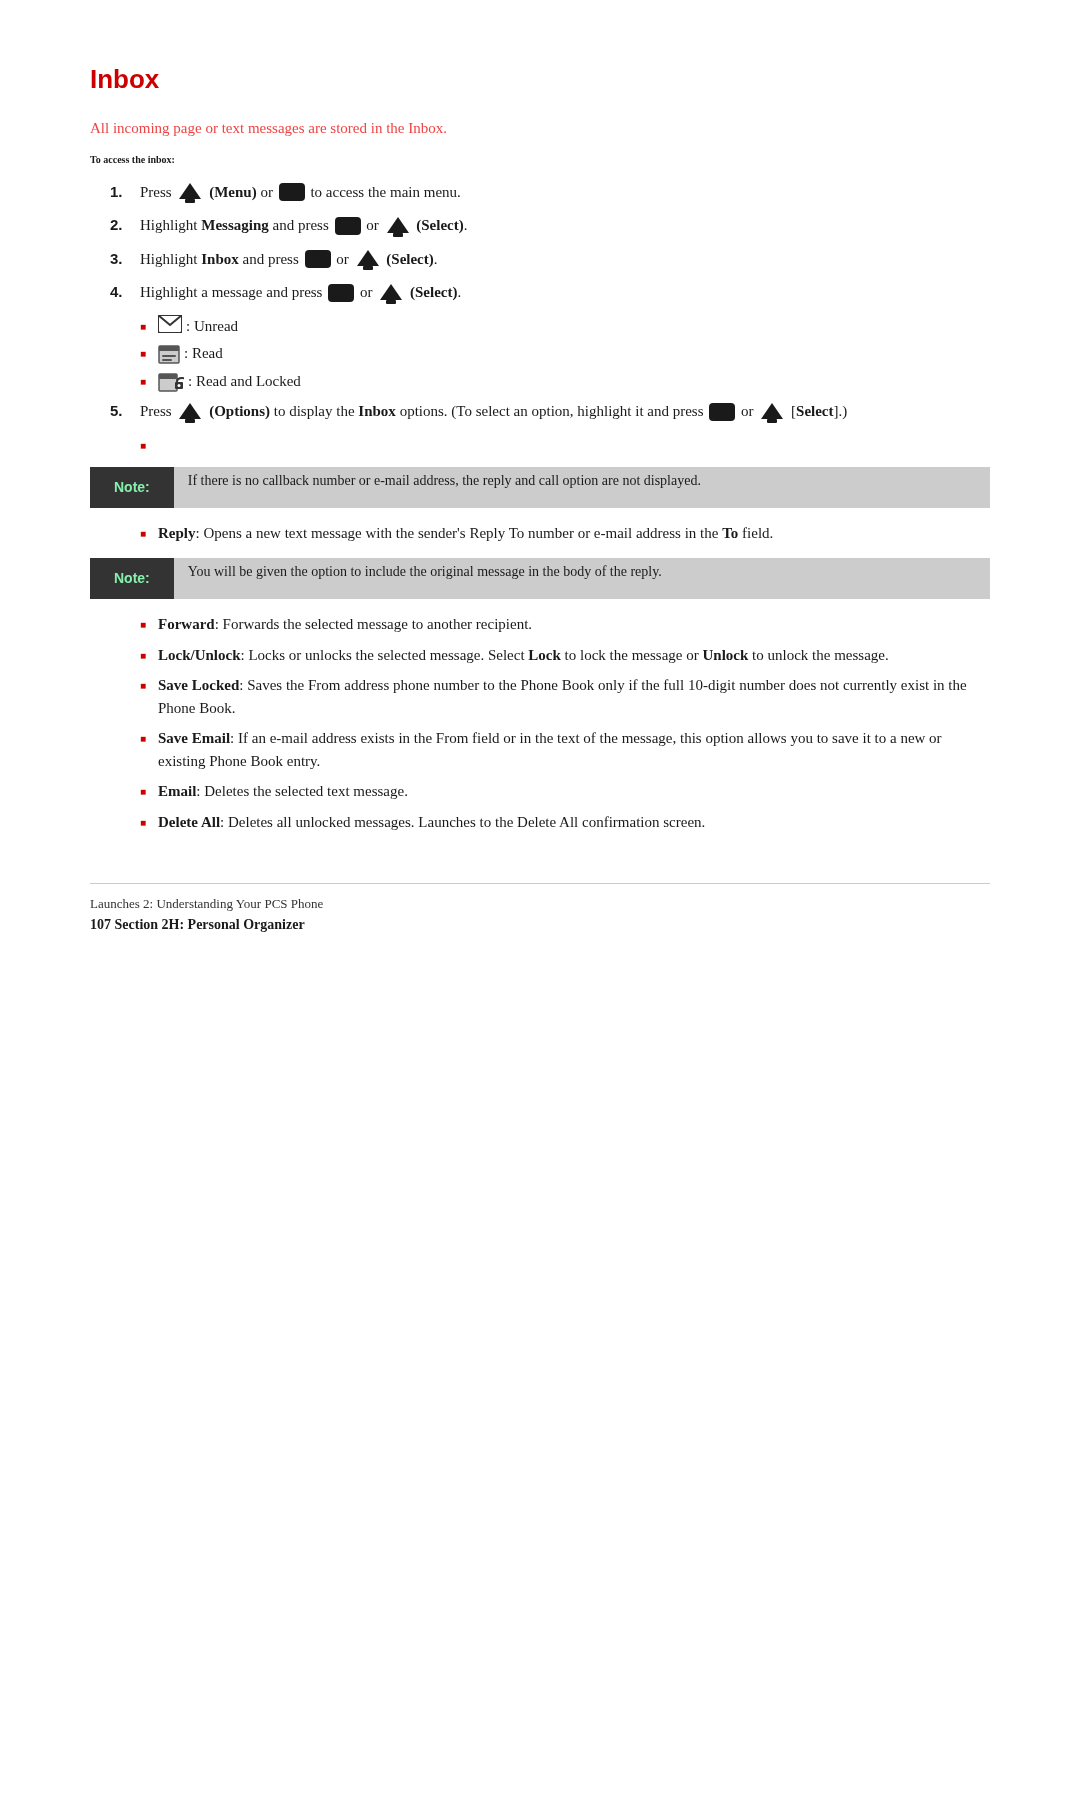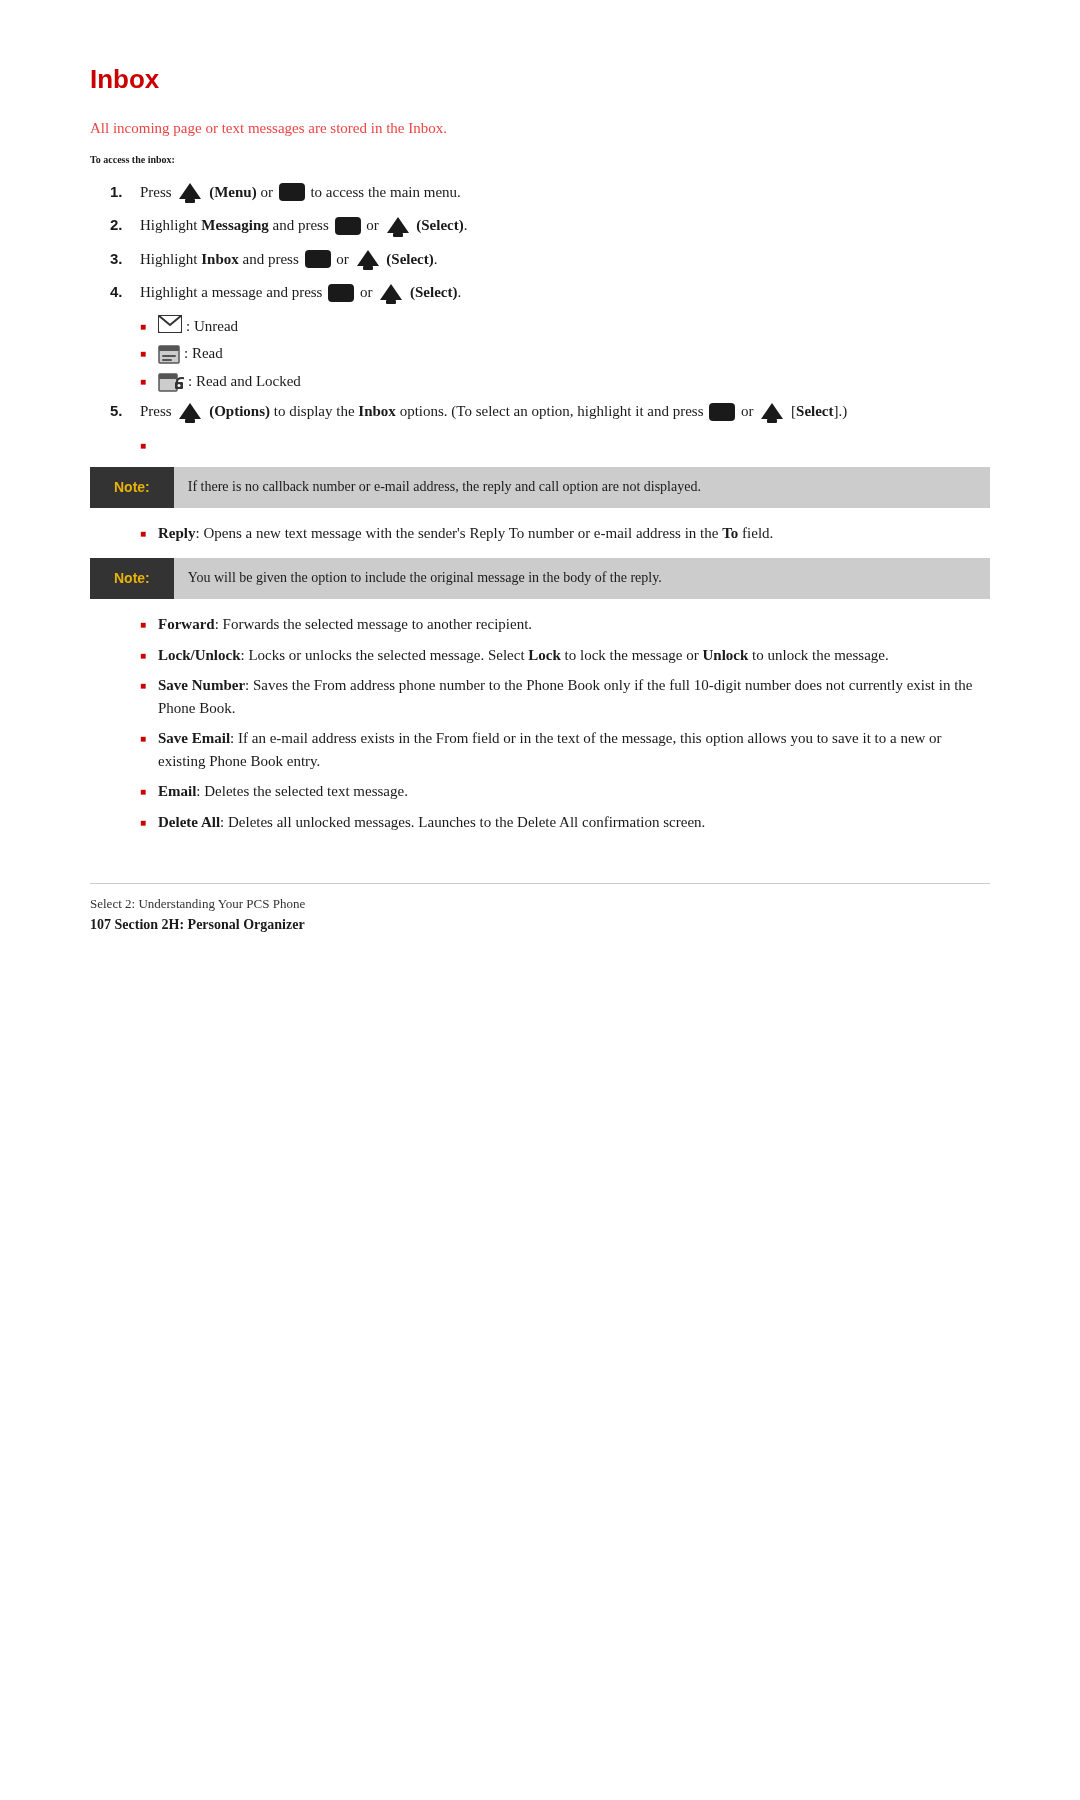--- a/index.html
+++ b/index.html
@@ -80,35 +80,35 @@
     .note-box {
       display: flex;
       align-items: flex-start;
       background: #cccccc;
       margin: 14px 0;
       padding: 0;
     }
 
     .note-label {
       background: #333333;
-      color: #eab308;
+      color: #86efac;
       font-weight: bold;
       font-family: Arial, sans-serif;
       font-size: 14px;
       padding: 10px 24px;
       min-width: 80px;
       text-align: left;
       align-self: stretch;
       display: flex;
       align-items: center;
       justify-content: center;
     }
 
     .note-content {
-      padding: 10px 14px;
+      padding: 4px 14px;
       font-size: 14px;
       line-height: 1.45;
       color: #1a1a1a;
     }
 
     .sub-bullet-list {
       list-style: none;
       padding: 0;
       margin: 6px 0 6px 50px;
     }
@@ -316,21 +316,21 @@
   <li>
     <span class="bullet-sq">■</span>
     <span>
       <span class="bold">Lock/Unlock</span>: Locks or unlocks the selected message. Select <span class="bold">Lock</span> to lock the message or <span class="bold">Unlock</span> to unlock the message.
     </span>
   </li>
 
   <li>
     <span class="bullet-sq">■</span>
     <span>
-      <span class="bold">Save Number</span>: Saves the From address phone number to the Phone Book only if the full 10-digit number does not currently exist in the Phone Book.
+      <span class="bold">Save Locked</span>: Saves the From address phone number to the Phone Book only if the full 10-digit number does not currently exist in the Phone Book.
     </span>
   </li>
 
   <li>
     <span class="bullet-sq">■</span>
     <span>
       <span class="bold">Save Email</span>: If an e-mail address exists in the From field or in the text of the message, this option allows you to save it to a new or existing Phone Book entry.
     </span>
   </li>
 
@@ -344,15 +344,15 @@
   <li>
     <span class="bullet-sq">■</span>
     <span>
       <span class="bold">Delete All</span>: Deletes all unlocked messages. Launches to the Delete All confirmation screen.
     </span>
   </li>
 
 </ul>
 
 <div class="footer">
-  <div class="footer-section">Select 2: Understanding Your PCS Phone</div>
+  <div class="footer-section">Launches 2: Understanding Your PCS Phone</div>
   <div class="footer-bold">107  Section 2H: Personal Organizer</div>
 </div>
 
 </body></html>

